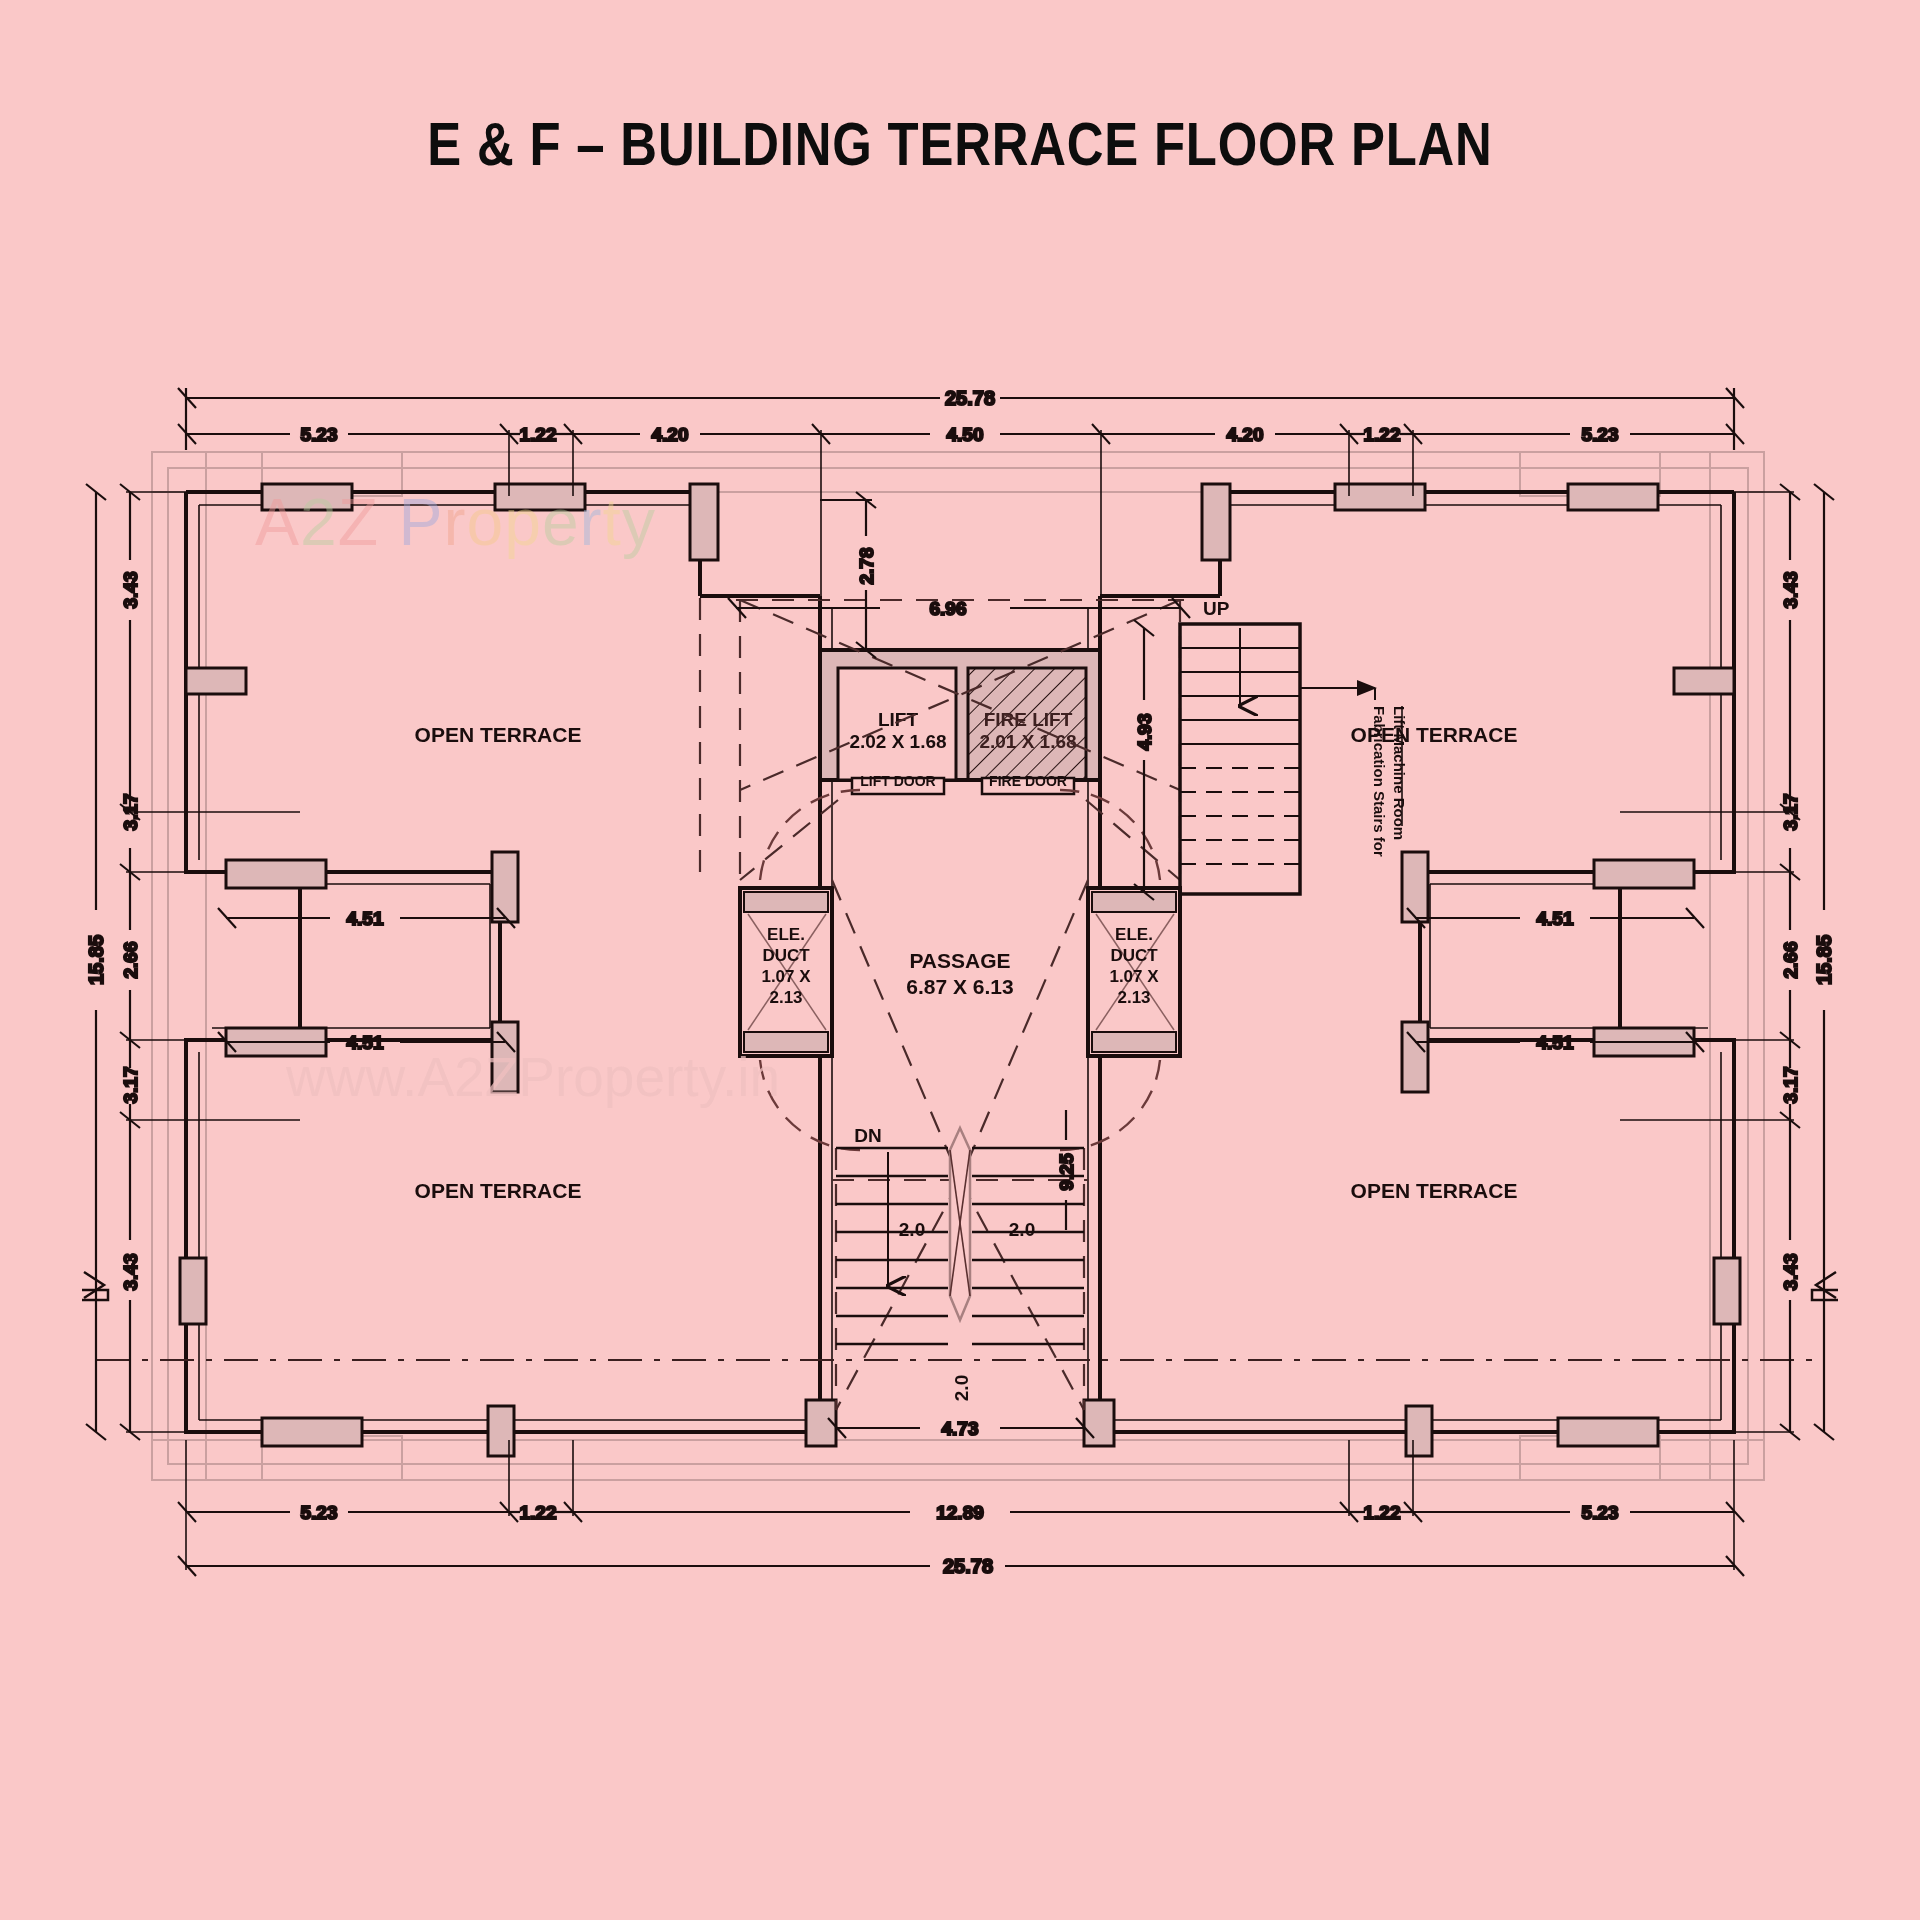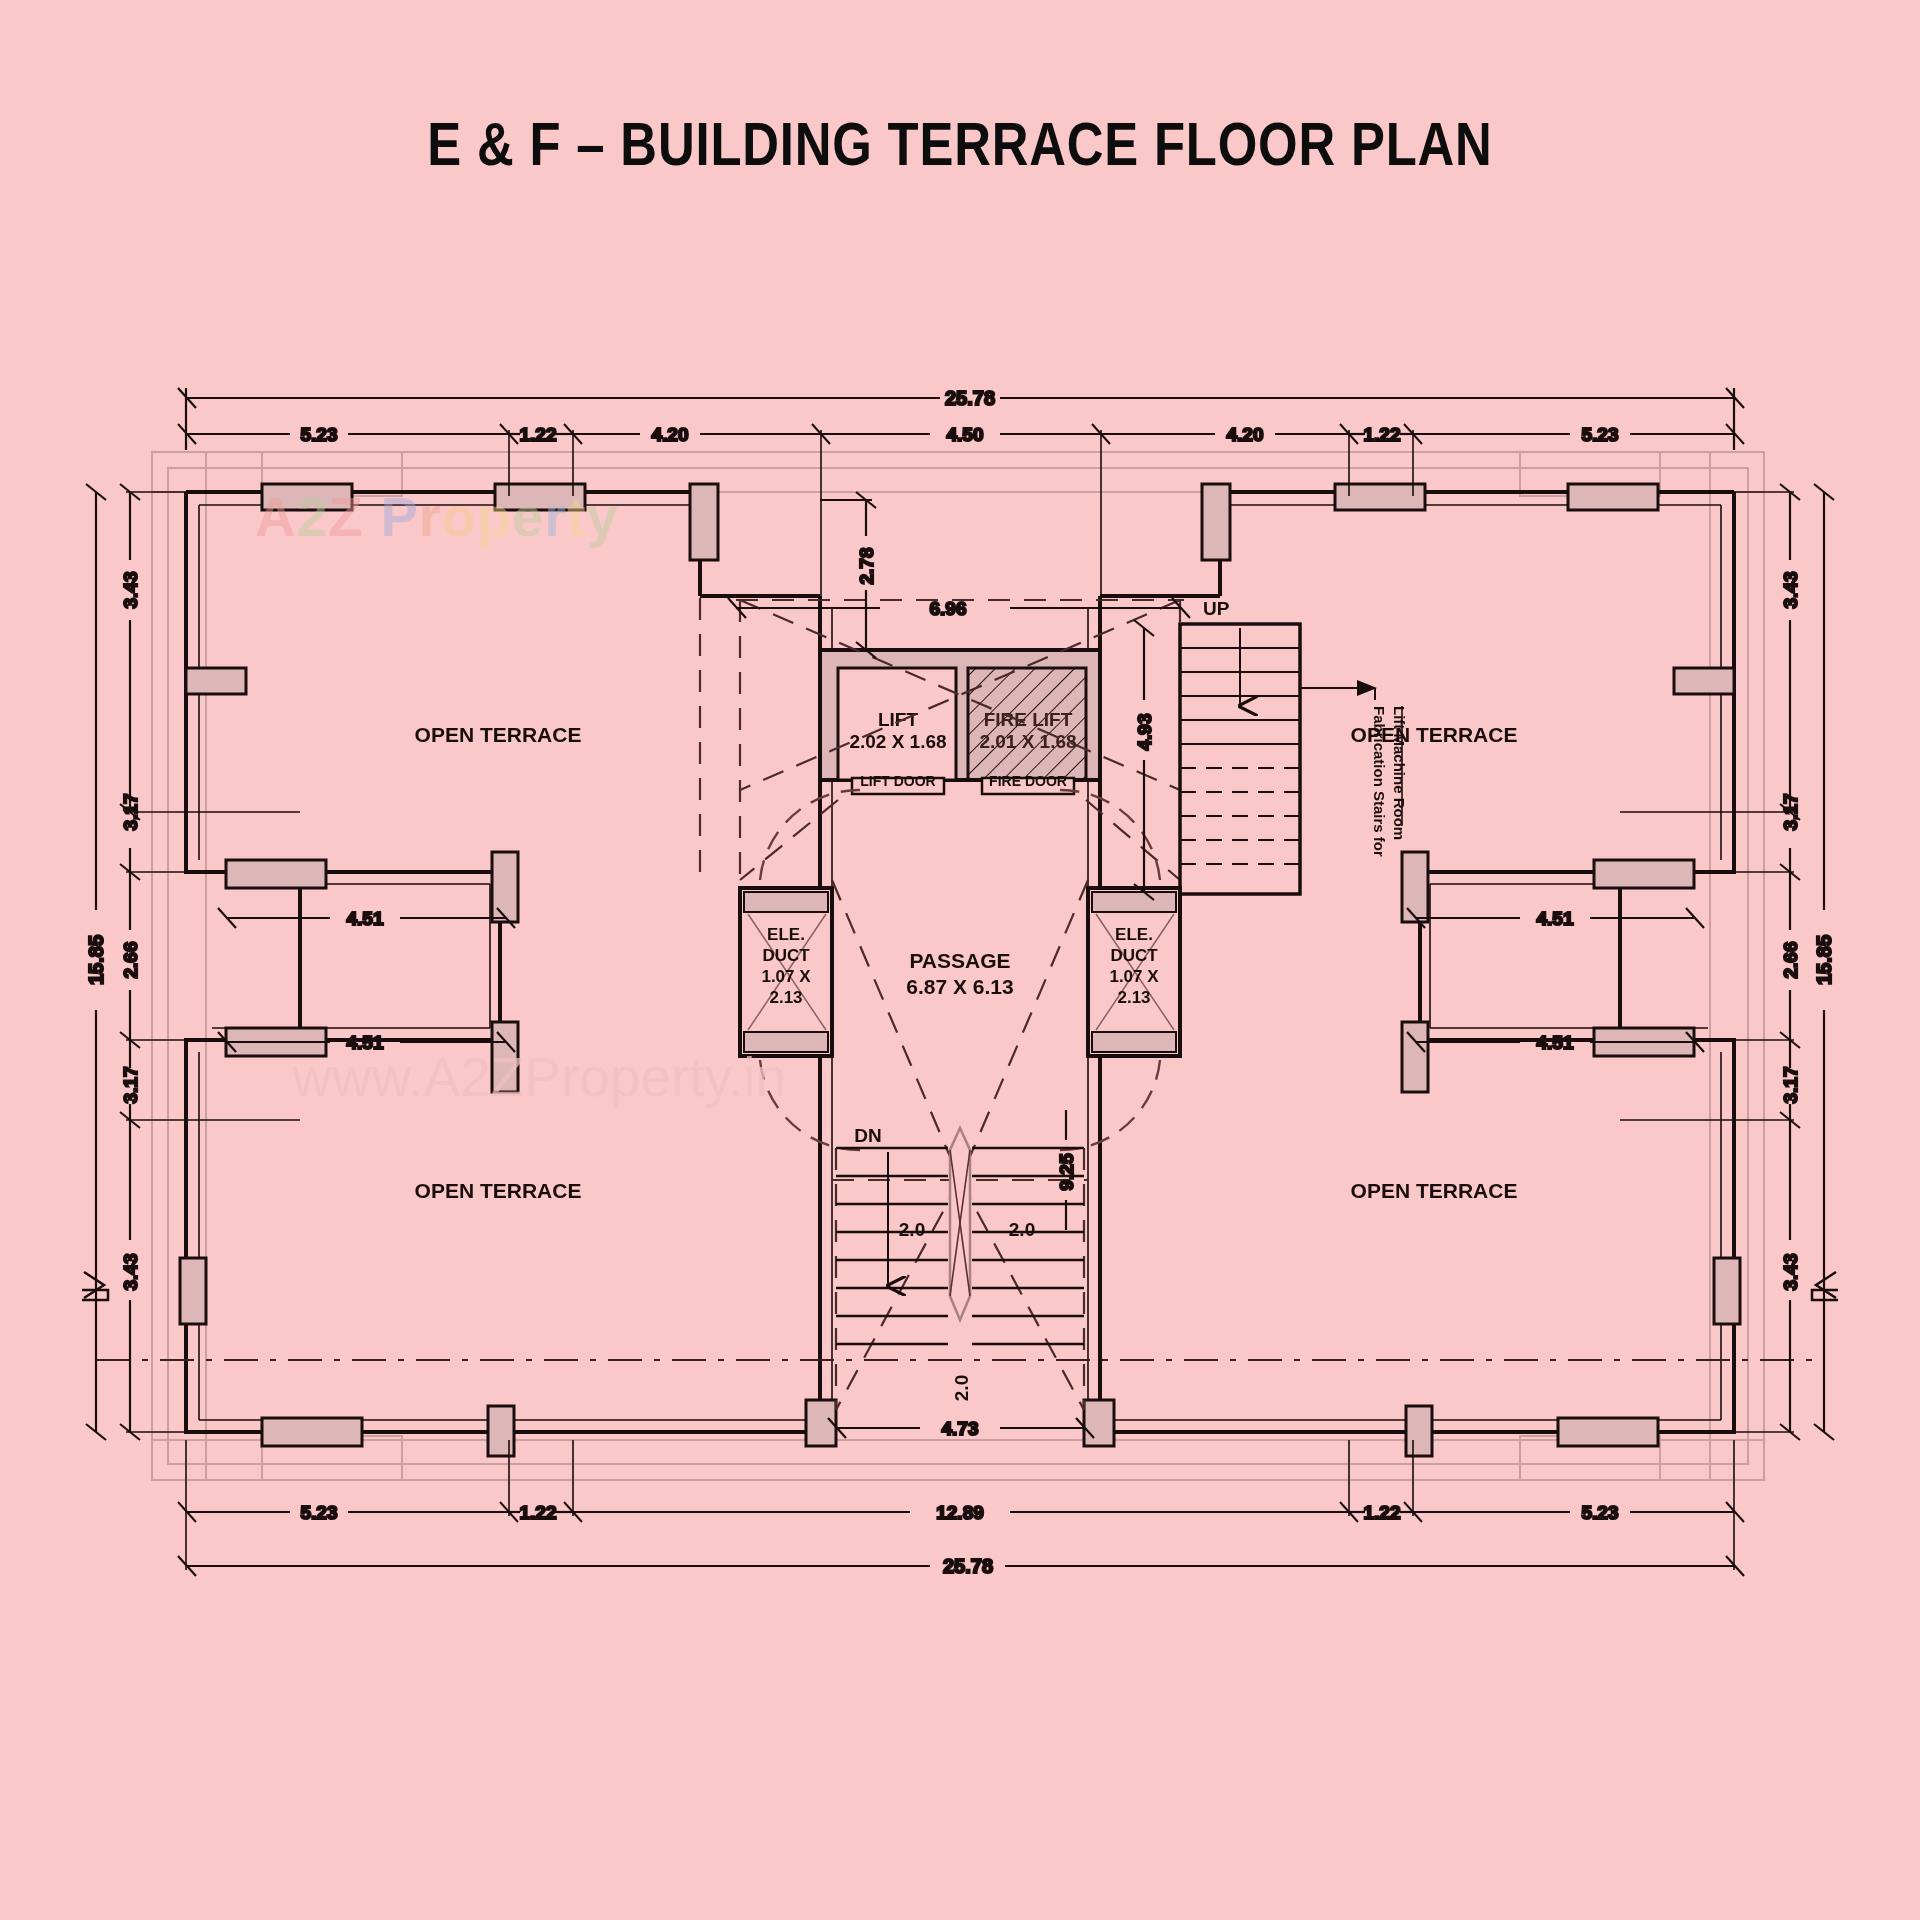--- a/index.html
+++ b/index.html
@@ -18,26 +18,26 @@
     font-size:62px;
     letter-spacing:1px;
     color:#0d0d0d;
     transform:scaleX(0.82);
     transform-origin:center center;
     white-space:nowrap;
   }
   #drawing{position:absolute;top:0;left:0;width:1920px;height:1920px;}
   .wm1{
     position:absolute;left:255px;top:484px;
-    font-size:56px;font-weight:bold;letter-spacing:1px;
+    font-size:66px;font-weight:normal;letter-spacing:1px;
     pointer-events:none;user-select:none;
   }
   .wm1 span{opacity:.45;}
   .wm2{
-    position:absolute;left:292px;top:1045px;
+    position:absolute;left:286px;top:1045px;
     font-size:55px;font-weight:normal;color:#f0c0c0;
     opacity:.75;letter-spacing:0px;
     pointer-events:none;user-select:none;
   }
   text{font-family:"Liberation Sans", sans-serif;}
 </style>
 </head>
 <body>
 
 <div id="plan-title">E &amp; F – BUILDING TERRACE FLOOR PLAN</div>

